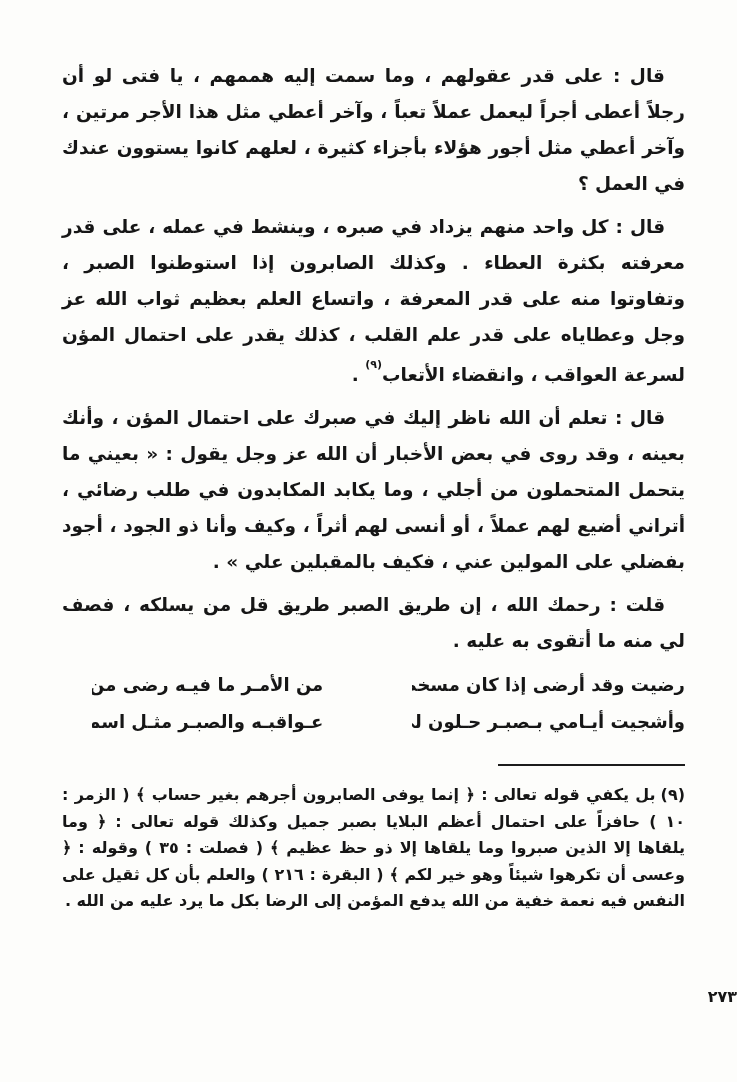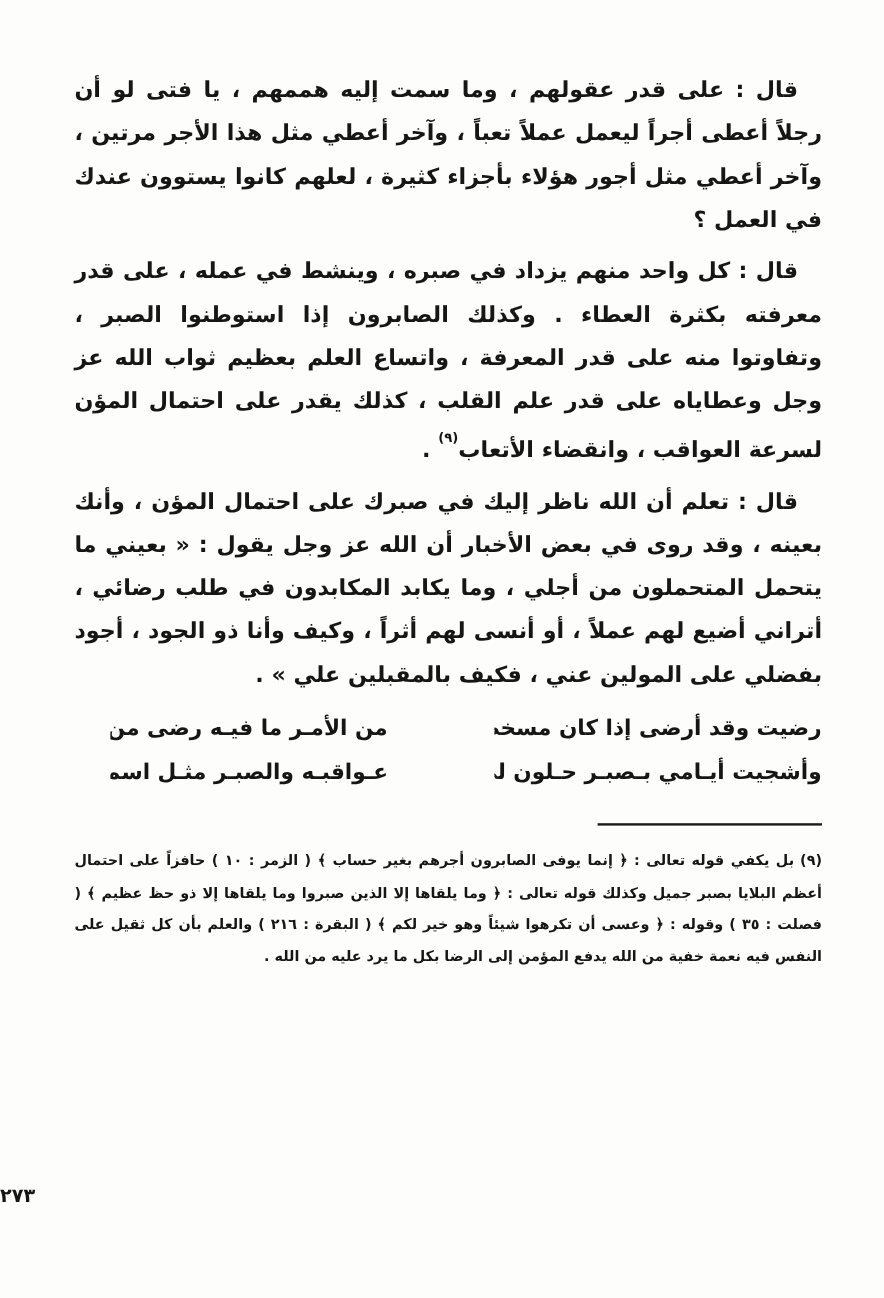--- a/index.html
+++ b/index.html
@@ -53,33 +53,33 @@
   }
   .hemi.first  { width: 46%; }
   .hemi.second { width: 39%; }
   .footnote-sep {
     width: 187px;
     height: 2px;
     background: #1c1c1c;
     margin: 24px 0 16px auto;
   }
   .footnote {
-    font-size: 12px;
+    font-size: 16px;
     line-height: 26.5px;
     text-align: justify;
   }
   .fn-marker {
     margin-left: 5px;
   }
   .page-number {
     position: absolute;
     bottom: 76px;
     left: 0;
     right: 0;
-    text-align: left;
+    text-align: right;
     font-size: 16px;
     letter-spacing: 1px;
   }
 </style>
 </head>
 <body>
 
 <div class="page">
 
   <div class="body-text">
@@ -91,20 +91,23 @@
 
     <p class="para">
       <span>قال : كل واحد منهم يزداد في صبره ، وينشط في عمله ، على قدر معرفته بكثرة العطاء . وكذلك الصابرون إذا استوطنوا الصبر ، وتفاوتوا منه على قدر المعرفة ، واتساع العلم بعظيم ثواب الله عز وجل وعطاياه على قدر علم القلب ، كذلك يقدر على احتمال المؤن لسرعة العواقب ، وانقضاء الأتعاب</span><sup class="noteref">(٩)</sup><span> .</span>
     </p>
 
 
     <p class="para">
       <span>قال : تعلم أن الله ناظر إليك في صبرك على احتمال المؤن ، وأنك بعينه ، وقد روى في بعض الأخبار أن الله عز وجل يقول : « بعيني ما يتحمل المتحملون من أجلي ، وما يكابد المكابدون في طلب رضائي ، أتراني أضيع لهم عملاً ، أو أنسى لهم أثراً ، وكيف وأنا ذو الجود ، أجود بفضلي على المولين عني ، فكيف بالمقبلين علي » .</span>
     </p>
 
+    <p class="para">
+      <span>قلت : رحمك الله ، إن طريق الصبر طريق قل من يسلكه ، فصف لي منه ما أتقوى به عليه .</span>
+    </p>
 
 
     <div class="poetry">
       <div class="verse">
         <div class="hemi first">رضيت وقد أرضى إذا كان مسخطي</div>
         <div class="hemi second">من الأمـر ما فيـه رضى من لـه الأمر</div>
       </div>
       <div class="verse">
         <div class="hemi first">وأشجيت أيـامي بـصبـر حـلون لي</div>
         <div class="hemi second">عـواقبـه والصبـر مثـل اسمـه صبر</div>

